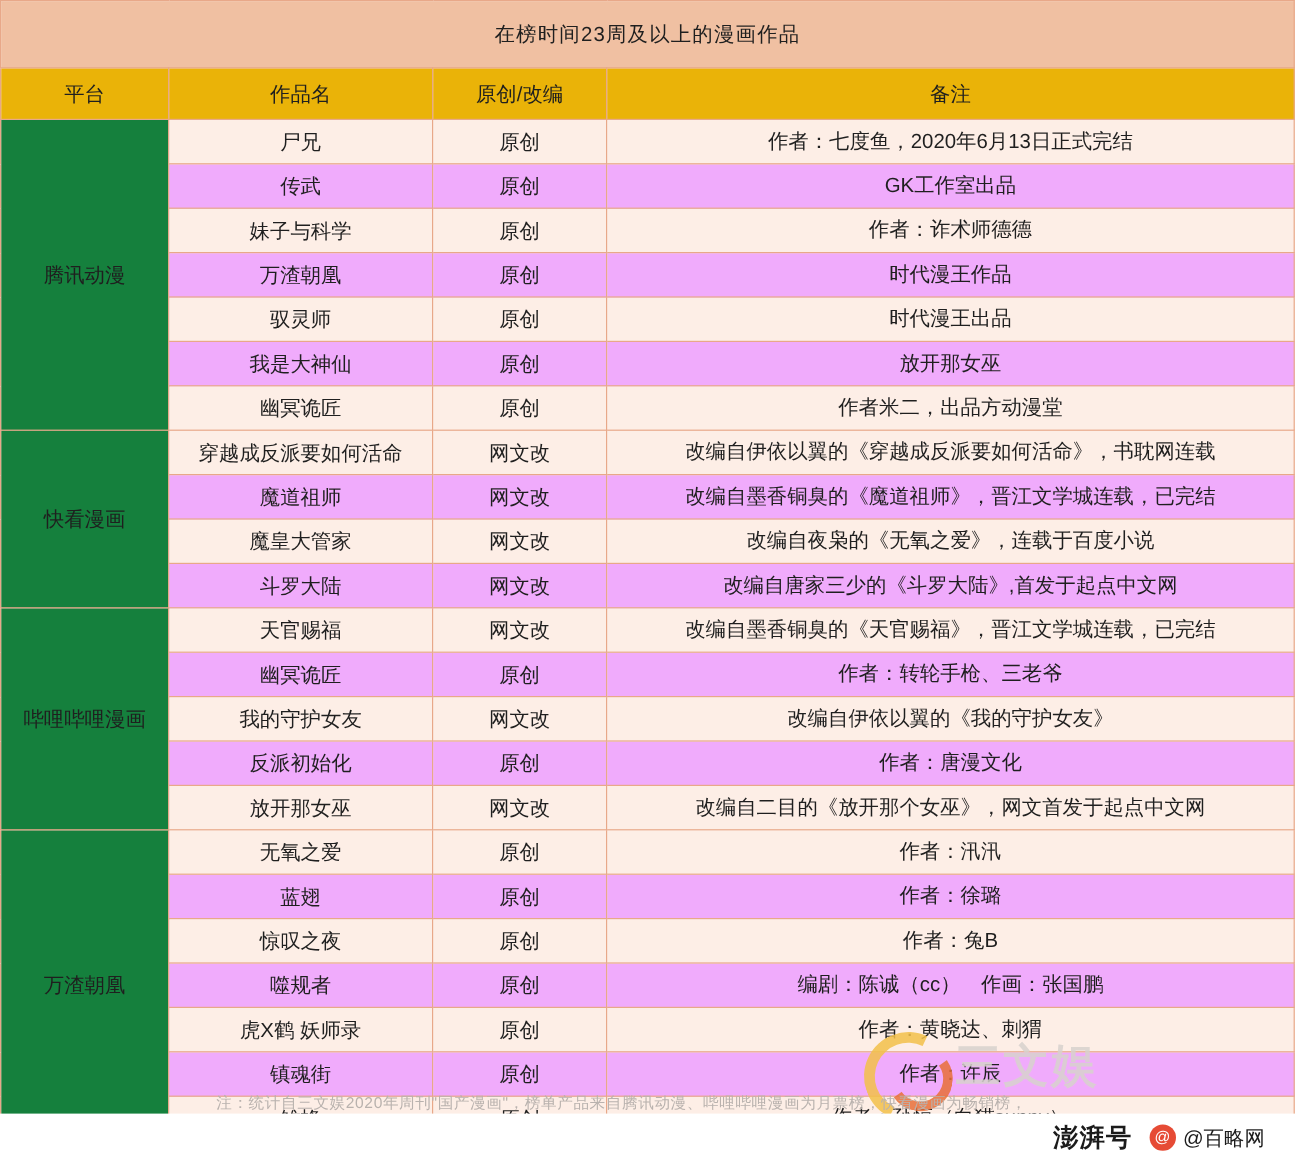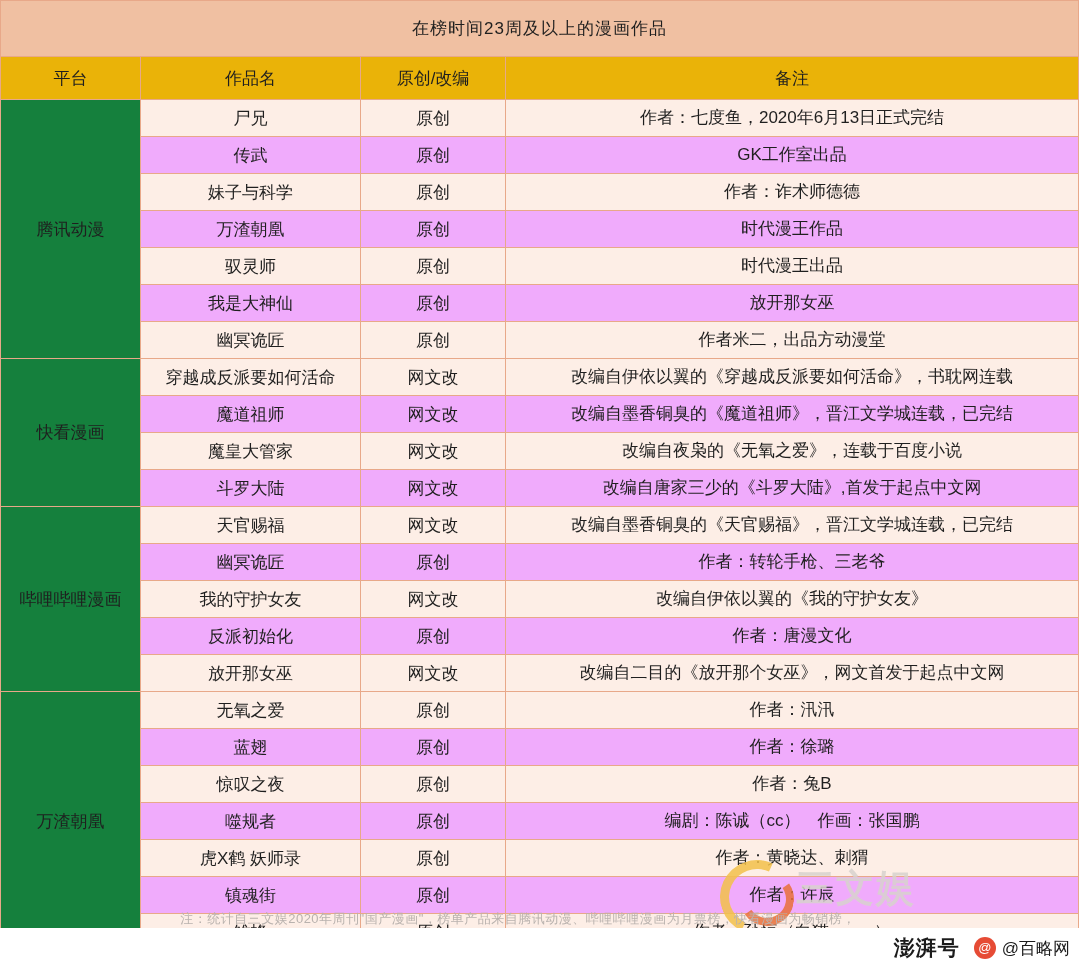--- a/index.html
+++ b/index.html
@@ -130,21 +130,21 @@
   .bottom-bar {
     position: absolute;
     left: 0;
     bottom: 0;
     width: 1080px;
     height: 40px;
     background: #ffffff;
     display: flex;
     align-items: center;
     justify-content: flex-end;
-    padding-right: 10px;
+    padding-right: 26px;
     box-sizing: border-box;
   }
   .pengpai {
     display: flex;
     align-items: center;
     font-size: 20px;
     font-weight: bold;
     color: #1b1b1b;
     margin-right: 14px;
     letter-spacing: 1px;

